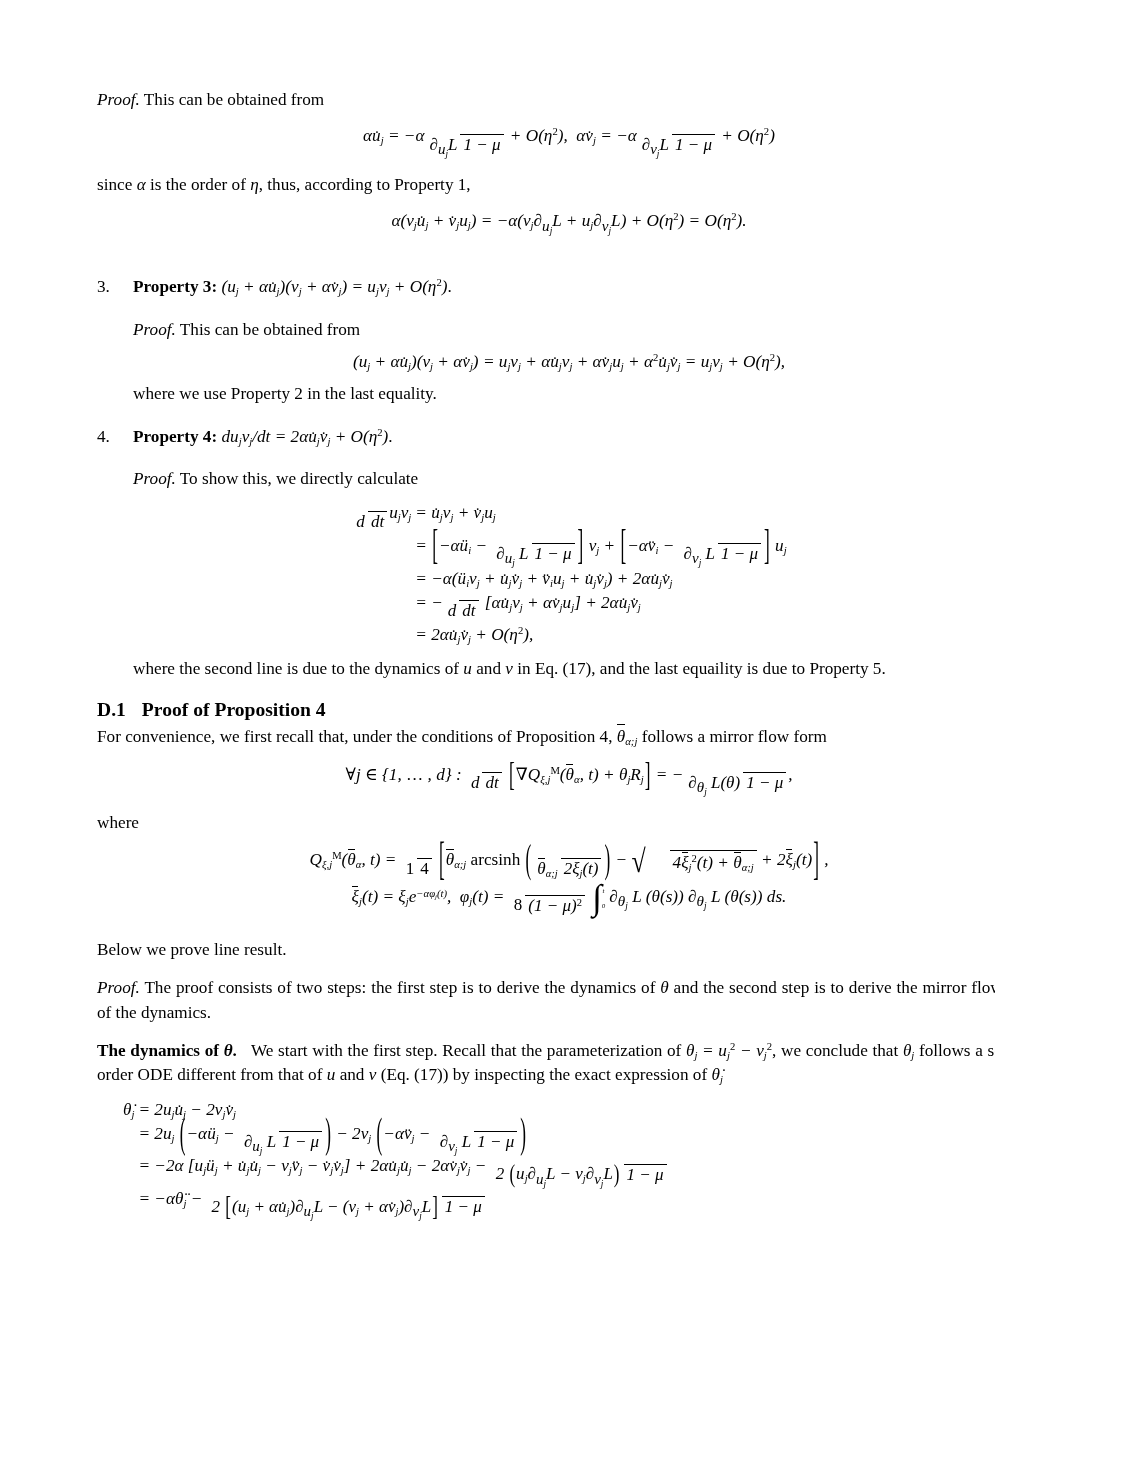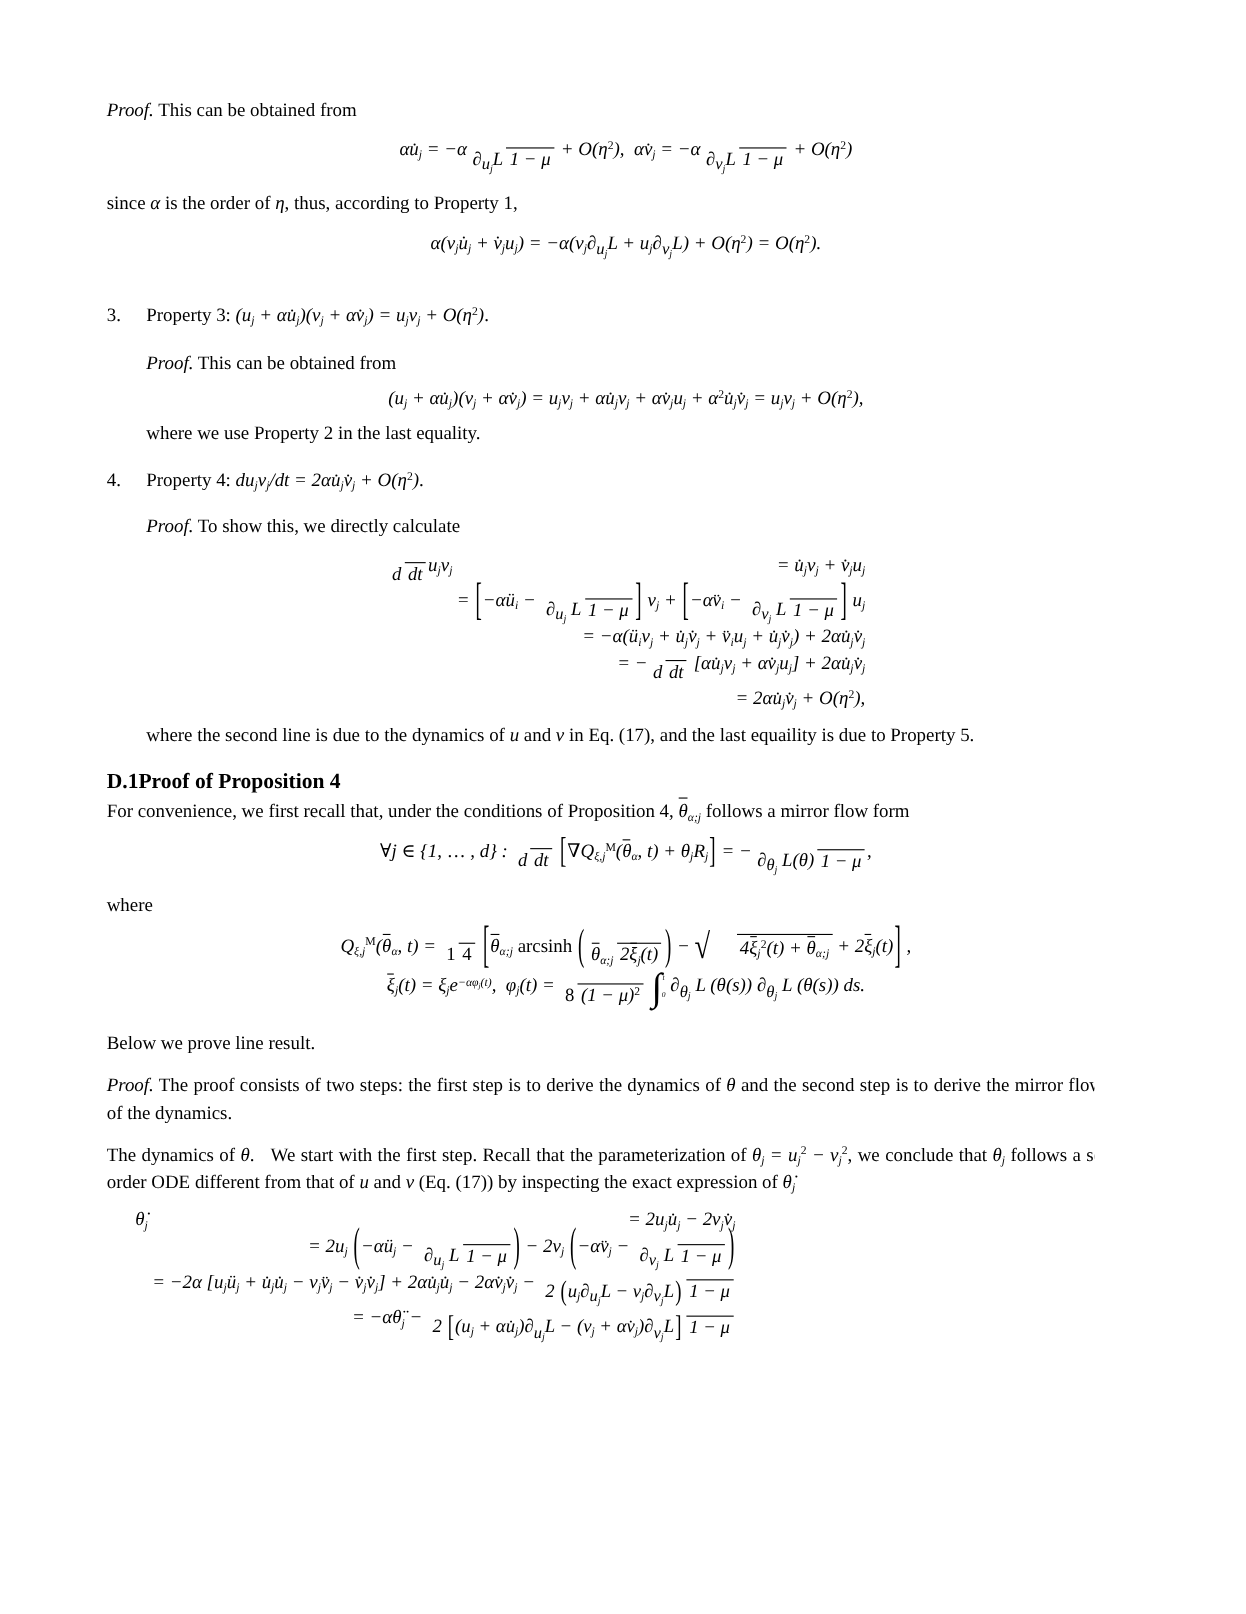--- a/index.html
+++ b/index.html
@@ -26,21 +26,21 @@
   }
 
   
   .para {
     font-size: 17.2px;
     line-height: 1.42;
     text-align: justify;
     margin: 0;
   }
   .it { font-style: italic; }
-  .bd { font-weight: normal; }
+  .bd { font-weight: bold; }
 
   
   .m {
     font-family: "Liberation Serif", "DejaVu Serif", serif;
     font-style: italic;
     white-space: nowrap;
   }
   .mr { font-style: normal; }
 
   sub, sup {
@@ -181,30 +181,30 @@
     margin: 0 auto;
     font-size: 17.2px;
   }
   .alnrow { display: table-row; }
   .alnL, .alnR {
     display: table-cell;
     white-space: nowrap;
     padding: 2px 0;
   }
   .alnL { text-align: right; padding-right: 4px; }
-  .alnR { text-align: right; }
+  .alnR { text-align: left; }
 
   h2.secheading {
     font-size: 19.6px;
     font-weight: bold;
     margin: 0;
     font-family: "Liberation Serif", serif;
   }
   .sechead-wrap { display: flex; align-items: baseline; }
-  .sechead-num { }
+  .sechead-num { margin-right: 16px; }
 
   .sp4 { height: 4px; }
   .sp8 { height: 8px; }
   .sp10 { height: 10px; }
   .sp14 { height: 14px; }
   .sp18 { height: 18px; }
   .sp22 { height: 22px; }
 </style>
 </head>
 <body>

